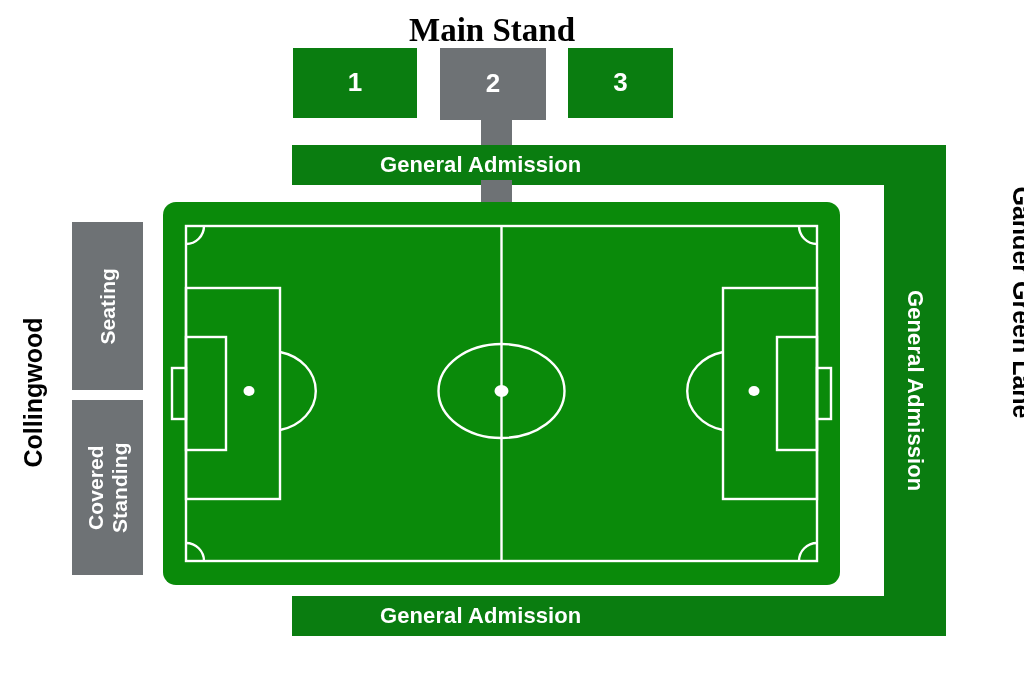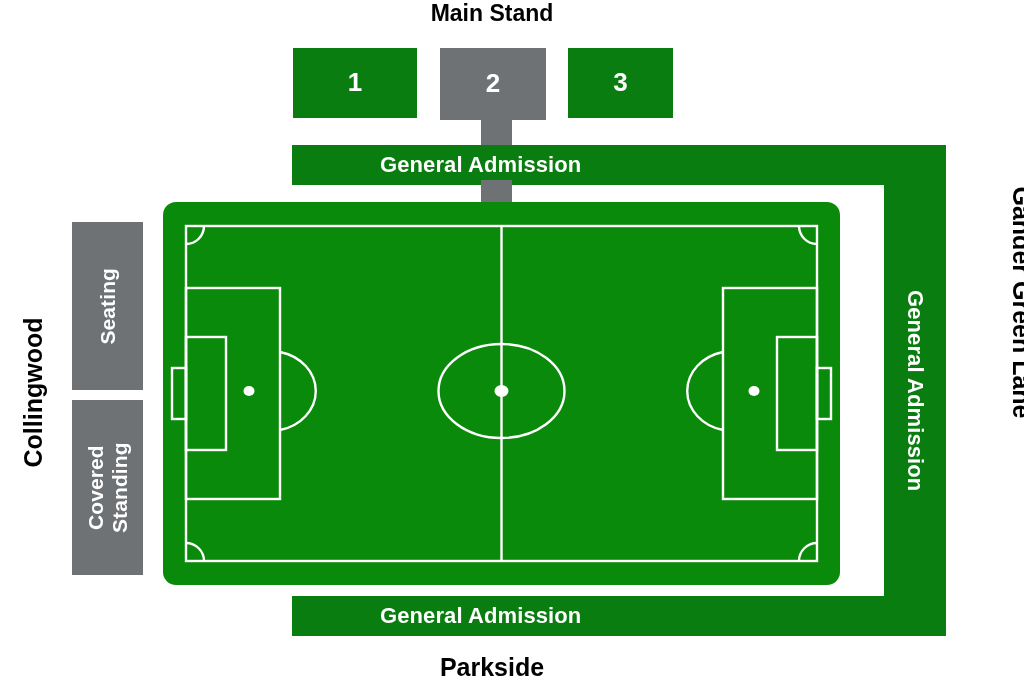--- a/index.html
+++ b/index.html
@@ -68,21 +68,21 @@
   #ga-right {
     left:884px; top:145px; width:62px; height:491px;
     font-size:22px;
   }
 
   
   #seating          { left:72px; top:222px; width:71px; height:168px; font-size:21px; }
   #covered-standing { left:72px; top:400px; width:71px; height:175px; font-size:21px; }
 
   
-  #label-main-stand { left:362px; top:0; width:260px; font-size:23px; }
+  #label-main-stand { left:362px; top:12px; width:260px; font-size:33px;font-family:Liberation Serif, serif; }
   #label-parkside   { left:368px; top:653px; width:248px; font-size:25px; }
   #label-collingwood{ left:-62px; top:378px; width:190px; font-size:25px;
                       transform-origin:center center; transform:rotate(-90deg); }
   #label-gander     { left:899px; top:288px; width:244px; font-size:25px;
                       transform-origin:center center; transform:rotate(90deg); }
 
   
   #pitch {
     position:absolute;
     left:163px; top:202px; width:677px; height:383px;
@@ -121,21 +121,20 @@
   </div>
 
   <div class="blk gray" id="covered-standing">
     <span class="vert-up"><span>Covered</span> <span>Standing</span></span>
   </div>
 
   <div class="roadlabel" id="label-collingwood">Collingwood</div>
 
   <div class="roadlabel" id="label-gander">Gander Green Lane</div>
 
-  <div class="roadlabel" id="label-parkside">Parkside</div>
 
   <div id="pitch">
     <svg viewBox="0 0 677 383" preserveAspectRatio="none">
       <defs>
         <clipPath id="clip-tl">
             <rect x="23" y="24" width="22" height="22"></rect>
           </clipPath>
         <clipPath id="clip-tr">
             <rect x="632" y="24" width="22" height="22"></rect>
           </clipPath>

